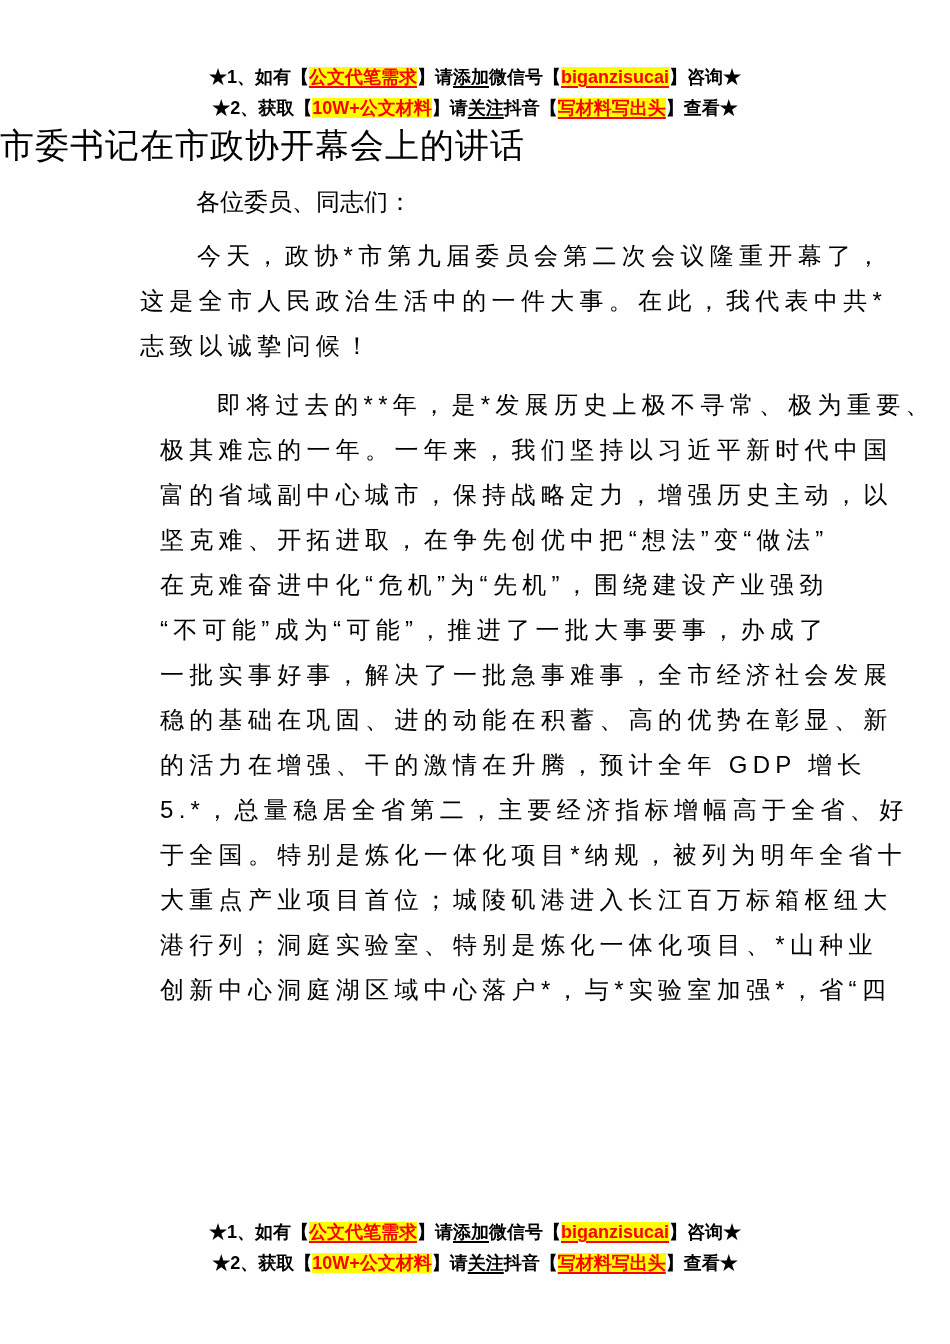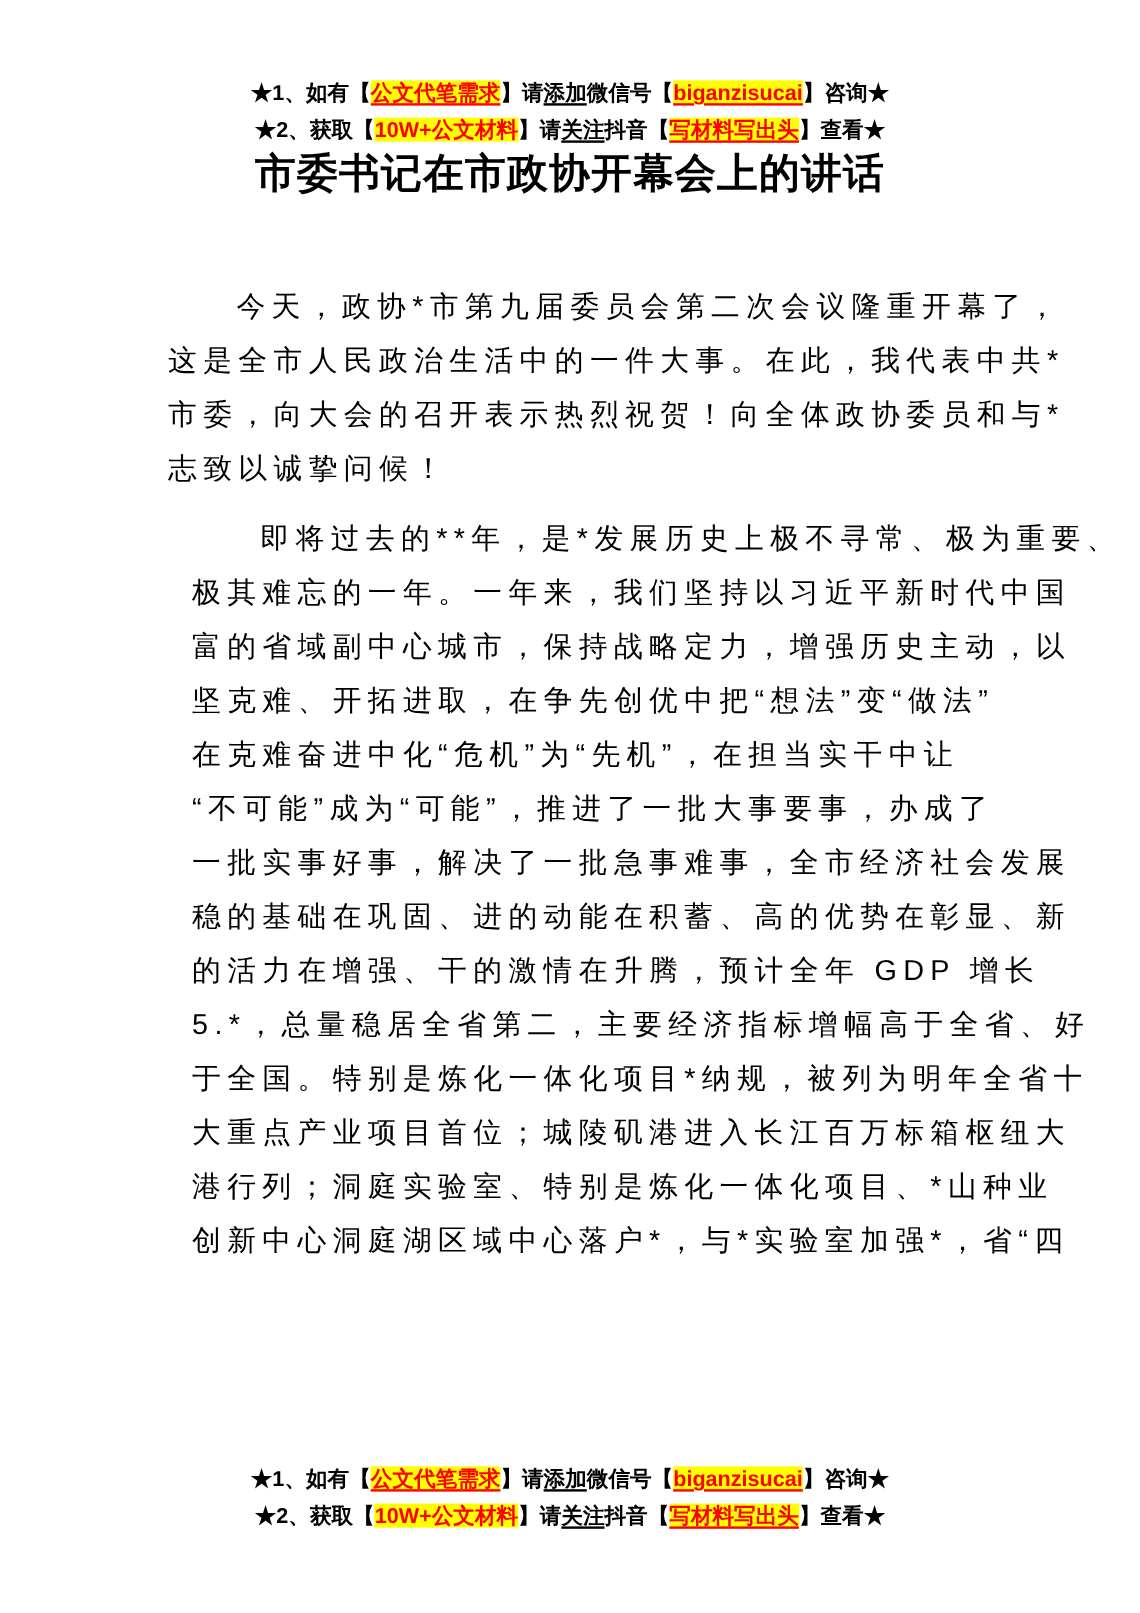--- a/index.html
+++ b/index.html
@@ -34,23 +34,23 @@
     text-decoration-thickness: 2px;
     text-underline-offset: 3px;
   }
 
   
   .doc-title {
     position: absolute;
     top: 122px;
     left: 0;
     width: 100%;
-    text-align: center;
+    text-align: left;
     font-size: 34px;
-    font-weight: bold;
+    font-weight: normal;
     letter-spacing: 1px;
     line-height: 46px;
     color: #000000;
   }
 
   
   .salutation {
     position: absolute;
     top: 184px;
     left: 140px;
@@ -83,34 +83,34 @@
 
 <div class="page">
 
   <div class="banner banner-top">
       <div><span>★1、如有【</span><span class="seg-hl seg-ul">公文代笔需求</span><span>】请</span><span class="seg-ul">添加</span><span>微信号【</span><span class="seg-hl seg-ul">biganzisucai</span><span>】咨询★</span></div>
       <div><span>★2、获取【</span><span class="seg-hl">10W+公文材料</span><span>】请</span><span class="seg-ul">关注</span><span>抖音【</span><span class="seg-hl seg-ul">写材料写出头</span><span>】查看★</span></div>
     </div>
 
   <h1 class="doc-title">市委书记在市政协开幕会上的讲话</h1>
 
+  <div class="salutation">各位委员、同志们：</div>
 
   <div class="body-text">
       <div class="para">
         <div class="tline ind">今天，政协*市第九届委员会第二次会议隆重开幕了，</div>
         <div class="tline">这是全市人民政治生活中的一件大事。在此，我代表中共*</div>
-        <div class="tline">市委，向大会的召开表示热烈祝贺！向全体政协委员和与*</div>
         <div class="tline">志致以诚挚问候！</div>
       </div>
       <div class="para">
         <div class="tline ind">即将过去的**年，是*发展历史上极不寻常、极为重要、</div>
         <div class="tline">极其难忘的一年。一年来，我们坚持以习近平新时代中国</div>
         <div class="tline">富的省域副中心城市，保持战略定力，增强历史主动，以</div>
         <div class="tline">坚克难、开拓进取，在争先创优中把“想法”变“做法”</div>
-        <div class="tline">在克难奋进中化“危机”为“先机”，在担当实干中让</div>
+        <div class="tline">在克难奋进中化“危机”为“先机”，围绕建设产业强劲</div>
         <div class="tline">“不可能”成为“可能”，推进了一批大事要事，办成了</div>
         <div class="tline">一批实事好事，解决了一批急事难事，全市经济社会发展</div>
         <div class="tline">稳的基础在巩固、进的动能在积蓄、高的优势在彰显、新</div>
         <div class="tline">的活力在增强、干的激情在升腾，预计全年 GDP 增长</div>
         <div class="tline">5.*，总量稳居全省第二，主要经济指标增幅高于全省、好</div>
         <div class="tline">于全国。特别是炼化一体化项目*纳规，被列为明年全省十</div>
         <div class="tline">大重点产业项目首位；城陵矶港进入长江百万标箱枢纽大</div>
         <div class="tline">港行列；洞庭实验室、特别是炼化一体化项目、*山种业</div>
         <div class="tline">创新中心洞庭湖区域中心落户*，与*实验室加强*，省“四</div>
       </div>

